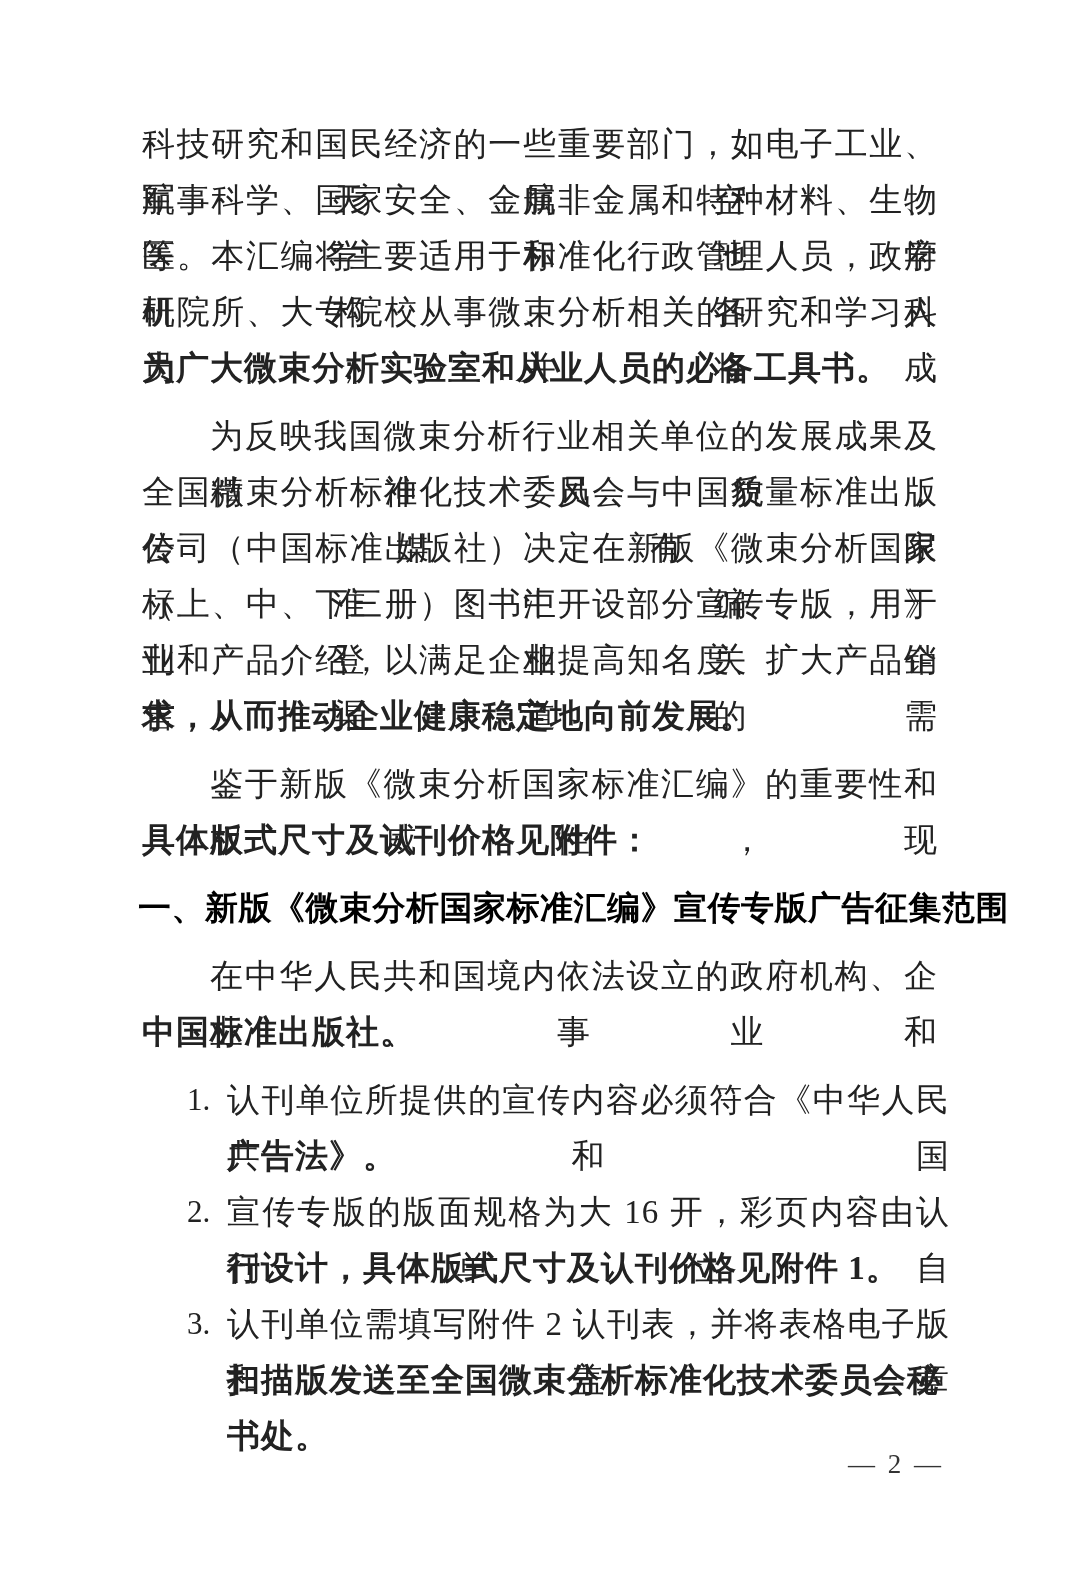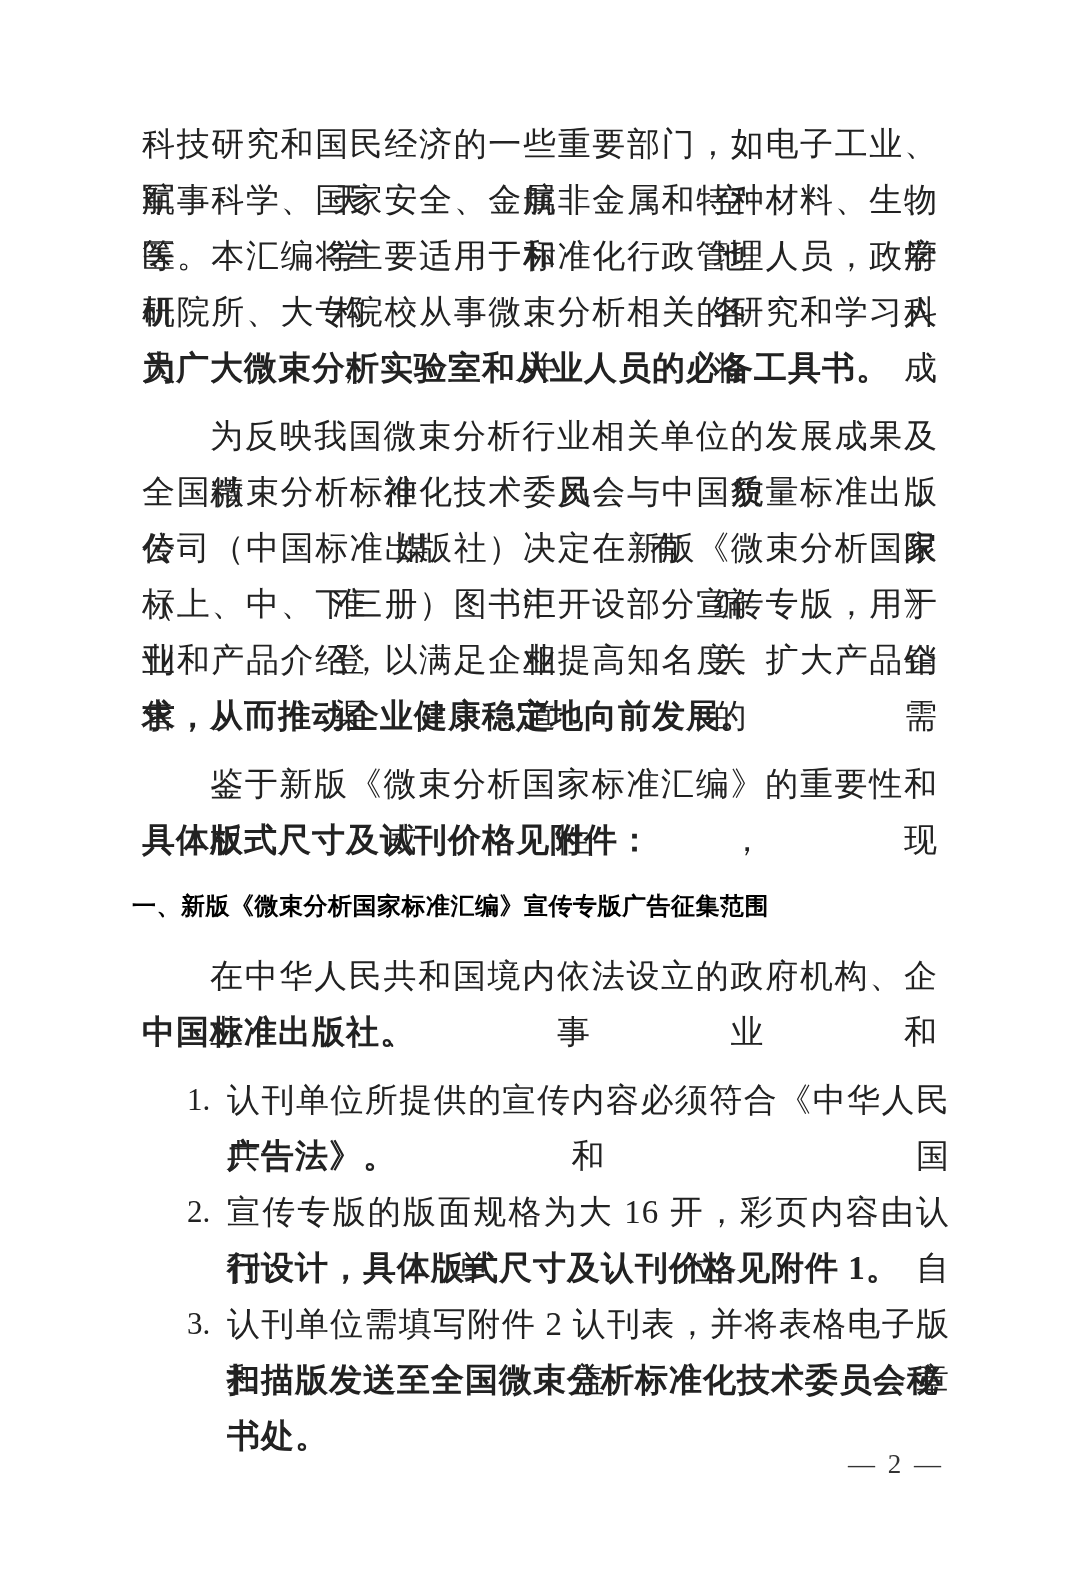--- a/index.html
+++ b/index.html
@@ -31,23 +31,23 @@
   }
   .line.short {
     text-align: left;
     text-align-last: left;
     font-weight: bold;
   }
   .line.indent { padding-left: 68px; }
   .heading {
     height: 56px;
     line-height: 56px;
-    margin: 2px;
-    font-family: Liberation Mono, monospace;
-    font-size: 24px;
+    margin: 8px;
+    font-family: Liberation Serif, serif;
+    font-size: 33px;
     font-weight: 700;
     letter-spacing: 0.5px;
     white-space: nowrap;
     color: var(--heading-color, #000000);
     text-align: left;
   }
   .list { margin: 0; }
   .list-item { position: relative; padding-left: 97px; }
   .list-num {
     position: absolute;

